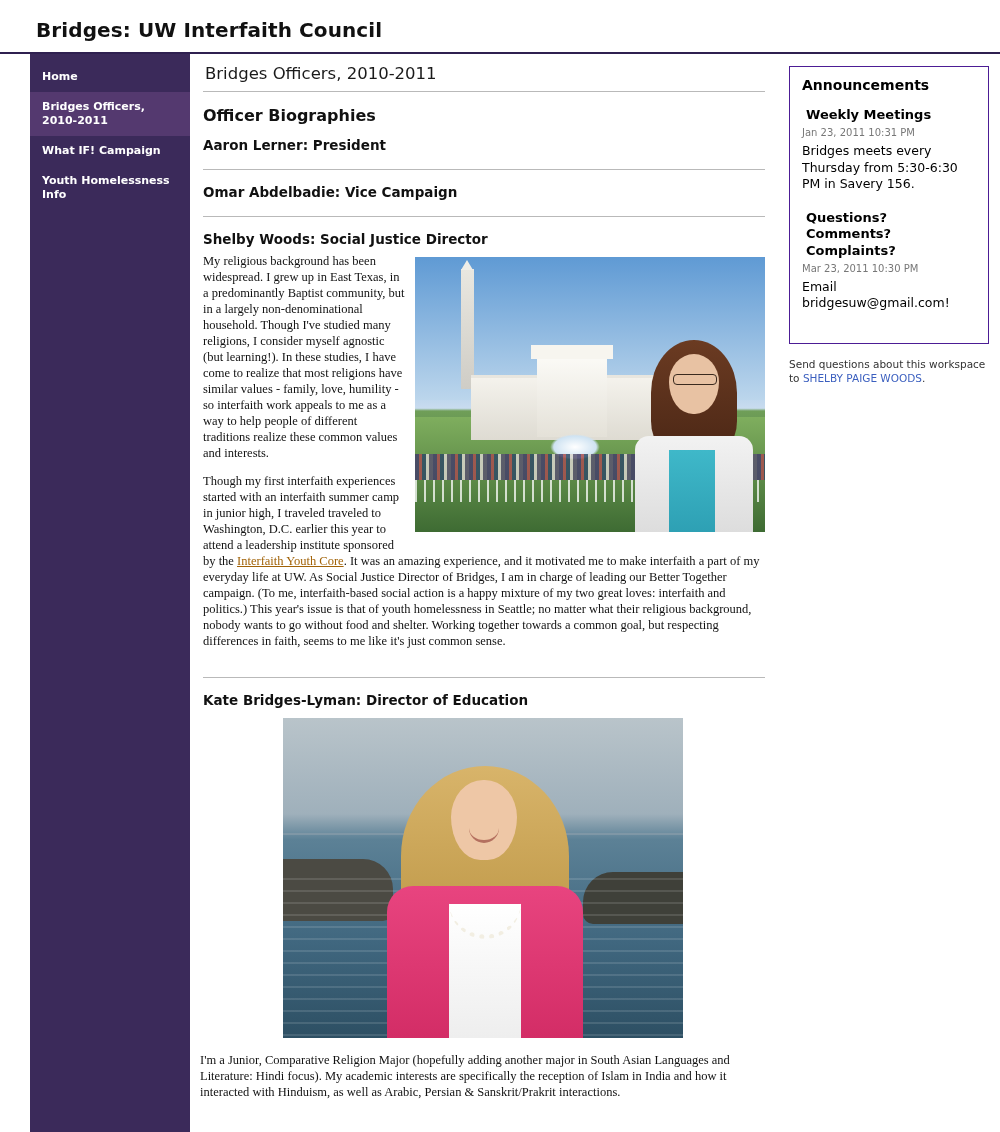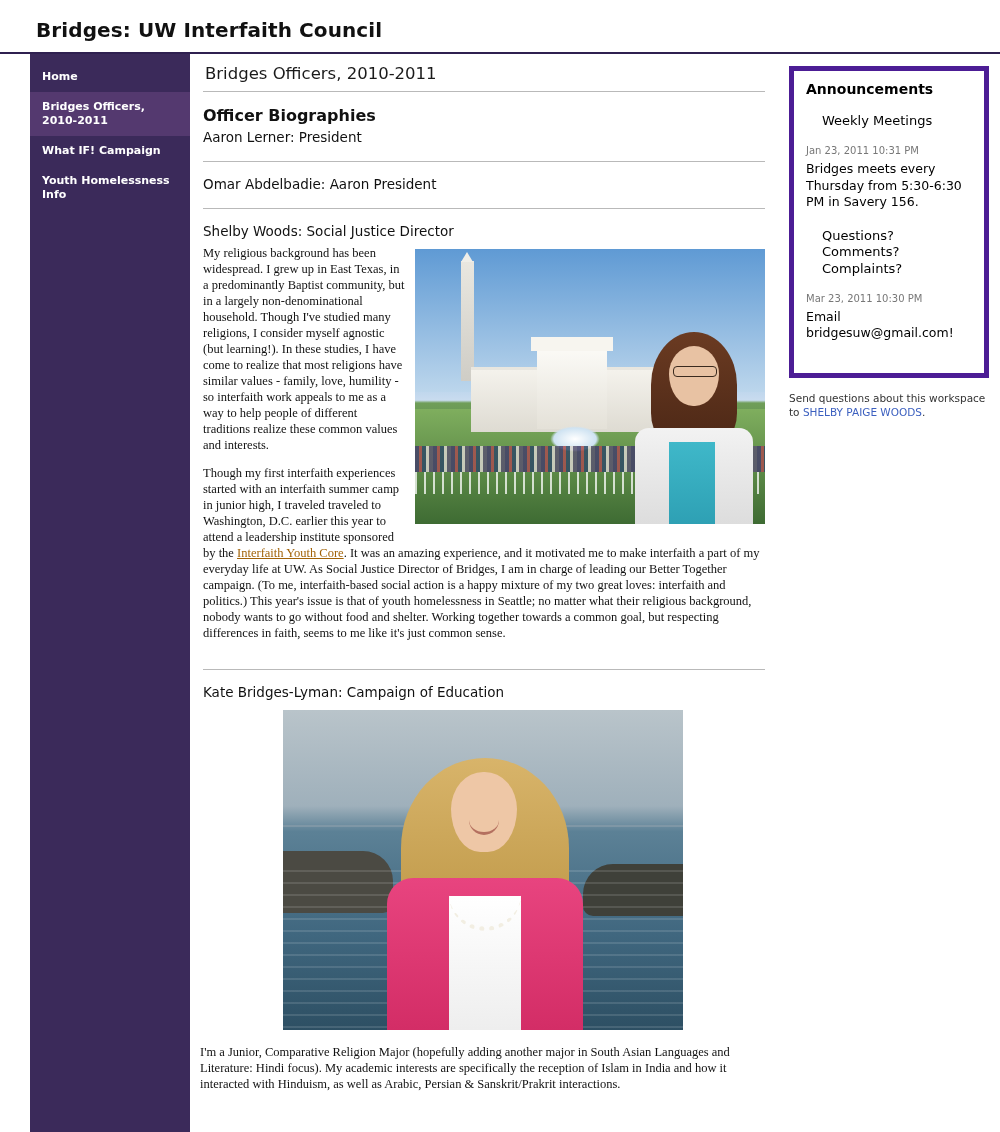--- a/index.html
+++ b/index.html
@@ -82,26 +82,26 @@
     margin: 2px 0 14px 3px;
   }
   .hr-sep {
     border: 0;
     border-top: 1px solid #b9b9b9;
     margin: 16px 0 14px 3px;
   }
   h2.section-title {
     font-size: 16px;
     font-weight: bold;
-    margin: 6px 0 4px 3px;
+    margin: 6px 0 12px 3px;
     color: #111;
   }
   h3.officer {
     font-size: 13.5px;
-    font-weight: normal;
+    font-weight: bold;
     margin: 4px 0 6px 3px;
     color: #111;
   }
   .bio-wrap {
     position: relative;
     margin: 0 0 0 3px;
   }
   .bio-text {
     font-size: 12.5px;
     line-height: 1.28;
@@ -243,34 +243,34 @@
     position:absolute; left:166px; top:176px; width:72px; height:40px;
     border-bottom: 5px dotted #f2eee2; border-radius: 0 0 40px 40px;
   }
   
   .right {
     width: 200px;
     margin-left: 14px;
     box-sizing: border-box;
   }
   .announce-box {
-    border: 5px solid #4c1d95;
+    border: 1px solid #4c1d95;
     padding: 10px 12px 14px 12px;
     margin-top: 12px;
   }
   .announce-title {
     font-size: 14px;
     font-weight: bold;
     margin: 0 0 14px 0;
   }
   .ann-head {
     font-size: 13px;
-    font-weight: normal;
+    font-weight: bold;
     line-height: 1.25;
-    margin: 16px;
+    margin: 4px;
   }
   .ann-date {
     font-size: 10px;
     color: #777777;
     margin: 3px 0 5px 0;
   }
   .ann-body {
     font-size: 12.5px;
     line-height: 1.3;
     margin: 0 0 18px 0;
@@ -303,21 +303,21 @@
     <main class="main">
 
       <h1 class="page-heading">Bridges Officers, 2010-2011</h1>
       <hr class="hr-thin">
 
       <h2 class="section-title">Officer Biographies</h2>
 
       <h3 class="officer">Aaron Lerner: President</h3>
       <hr class="hr-sep">
 
-      <h3 class="officer">Omar Abdelbadie: Aaron President</h3>
+      <h3 class="officer">Omar Abdelbadie: Vice Campaign</h3>
       <hr class="hr-sep">
 
       <h3 class="officer">Shelby Woods: Social Justice Director</h3>
 
       <div class="bio-wrap">
         <div class="float-img">
           <div class="photo1">
             <div class="sky-haze"></div>
             <div class="monument"></div>
             <div class="lawn"></div>
@@ -337,21 +337,21 @@
         </div>
         <div class="bio-text">
           <p>My religious background has been widespread. I grew up in East Texas, in a predominantly Baptist community, but in a largely non-denominational household. Though I've studied many religions, I consider myself agnostic (but learning!). In these studies, I have come to realize that most religions have similar values - family, love, humility - so interfaith work appeals to me as a way to help people of different traditions realize these common values and interests.</p>
           <p><span>Though my first interfaith experiences started with an interfaith summer camp in junior high, I traveled traveled to Washington, D.C. earlier this year to attend a leadership institute sponsored by the </span><a class="link-inline" href="#">Interfaith Youth Core</a><span>. It was an amazing experience, and it motivated me to make interfaith a part of my everyday life at UW. As Social Justice Director of Bridges, I am in charge of leading our Better Together campaign. (To me, interfaith-based social action is a happy mixture of my two great loves: interfaith and politics.) This year's issue is that of youth homelessness in Seattle; no matter what their religious background, nobody wants to go without food and shelter. Working together towards a common goal, but respecting differences in faith, seems to me like it's just common sense.</span></p>
         </div>
         <div class="clear"></div>
       </div>
 
       <hr class="hr-sep">
 
-      <h3 class="officer">Kate Bridges-Lyman: Campaign of Education</h3>
+      <h3 class="officer">Kate Bridges-Lyman: Director of Education</h3>
 
       <div class="center-img">
         <div class="photo2">
           <div class="horizon"></div>
           <div class="rocks-l"></div>
           <div class="rocks-r"></div>
           <div class="waves"></div>
           <div class="k-hair"></div>
           <div class="k-face"></div>
           <div class="k-smile"></div>

